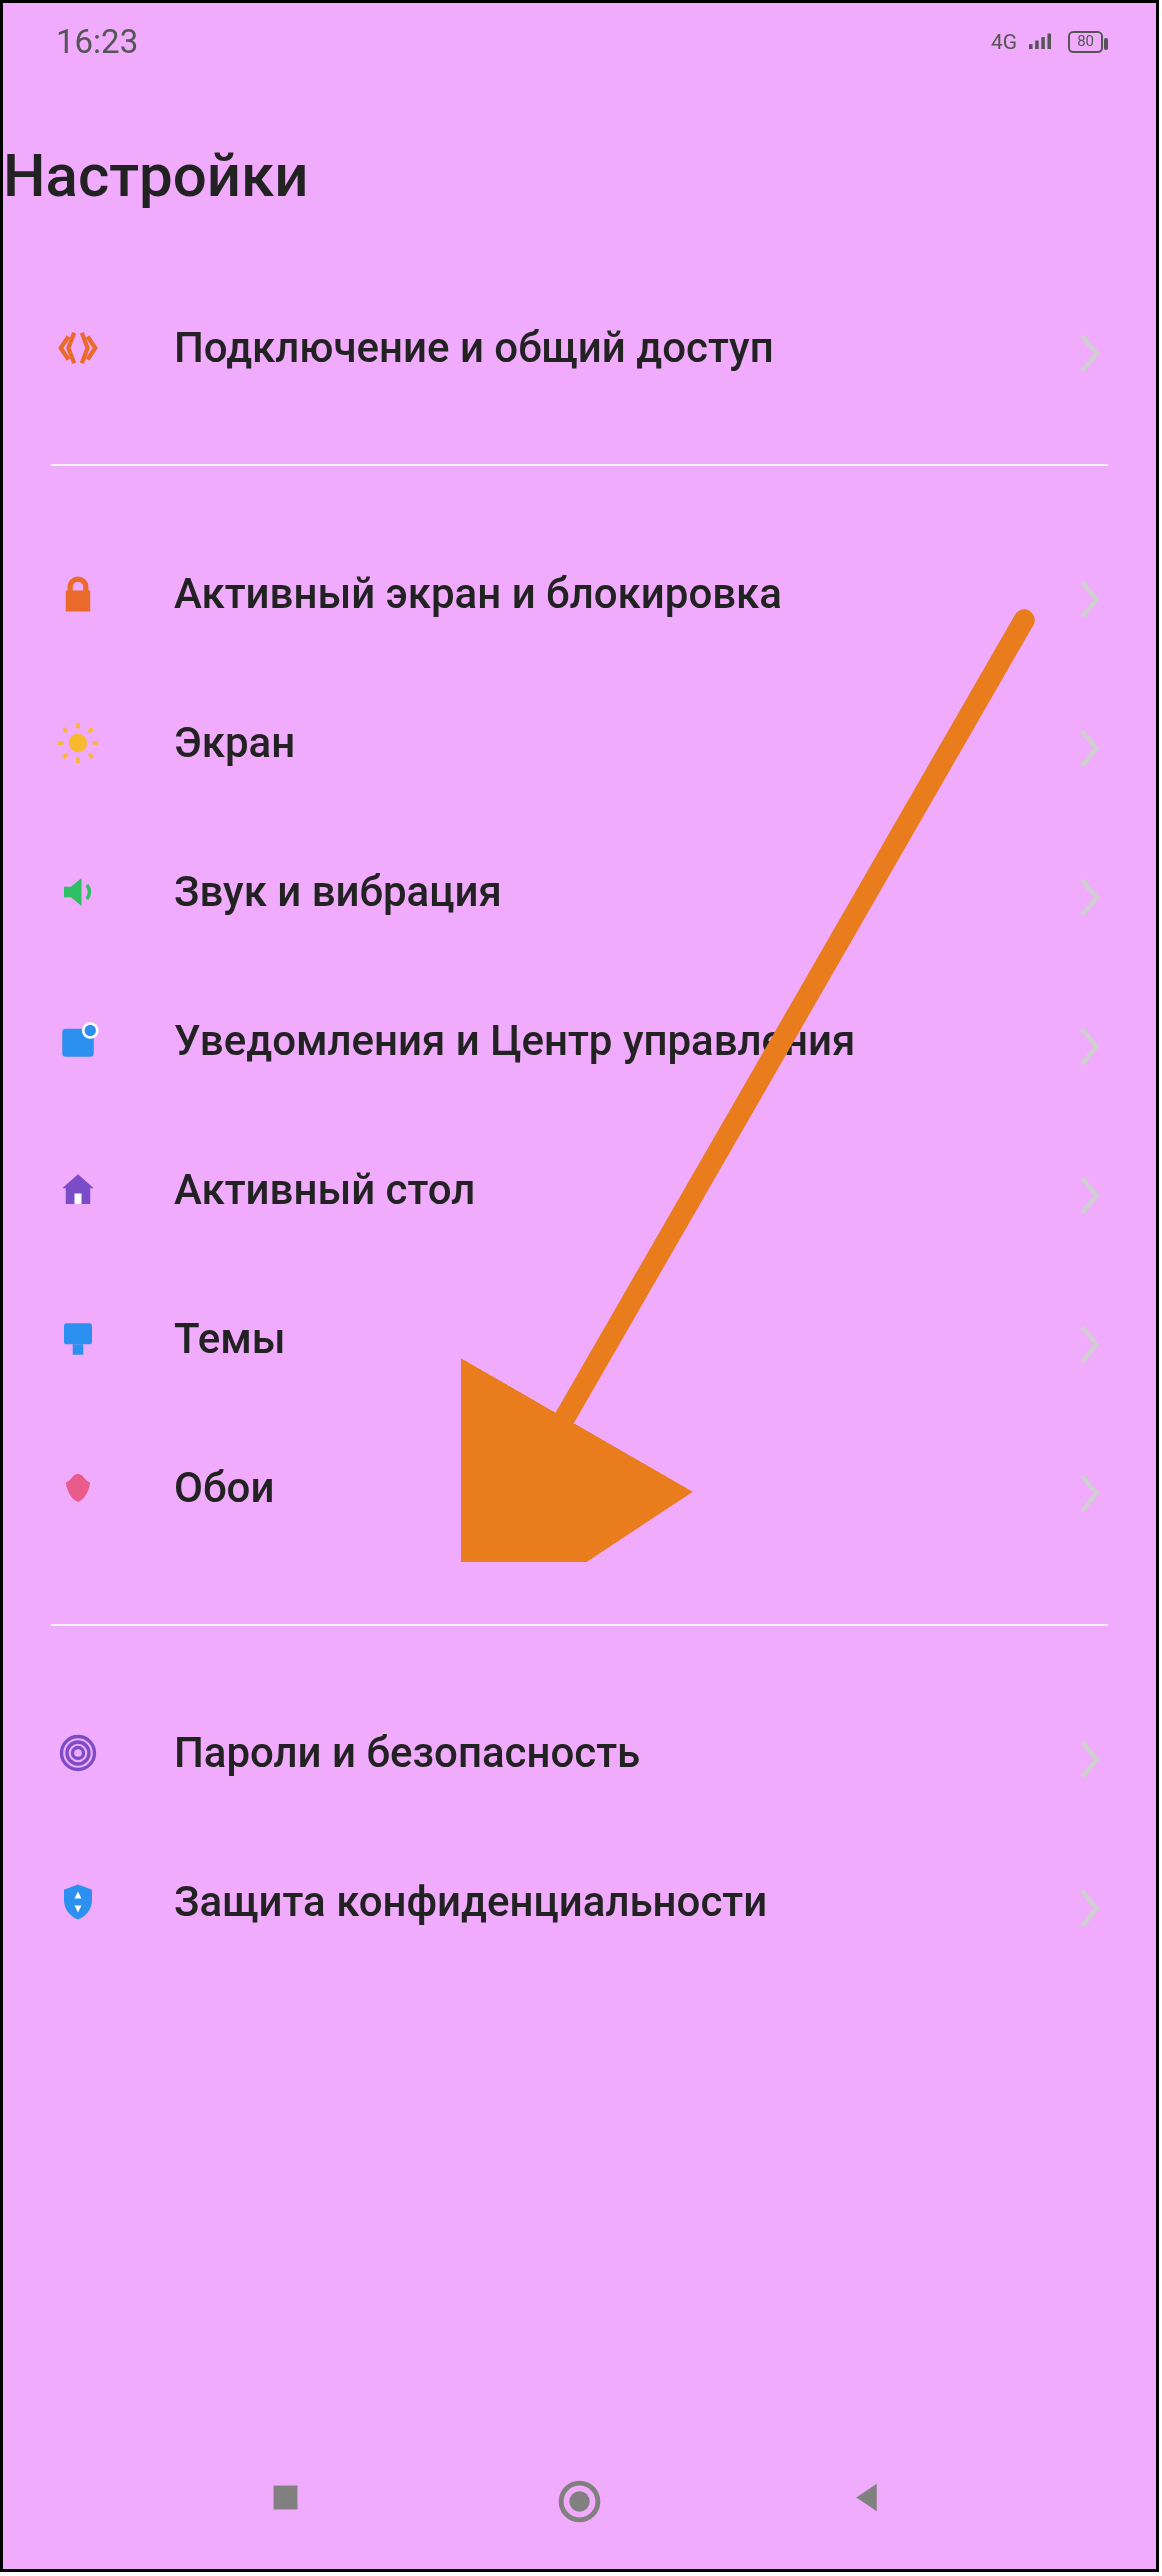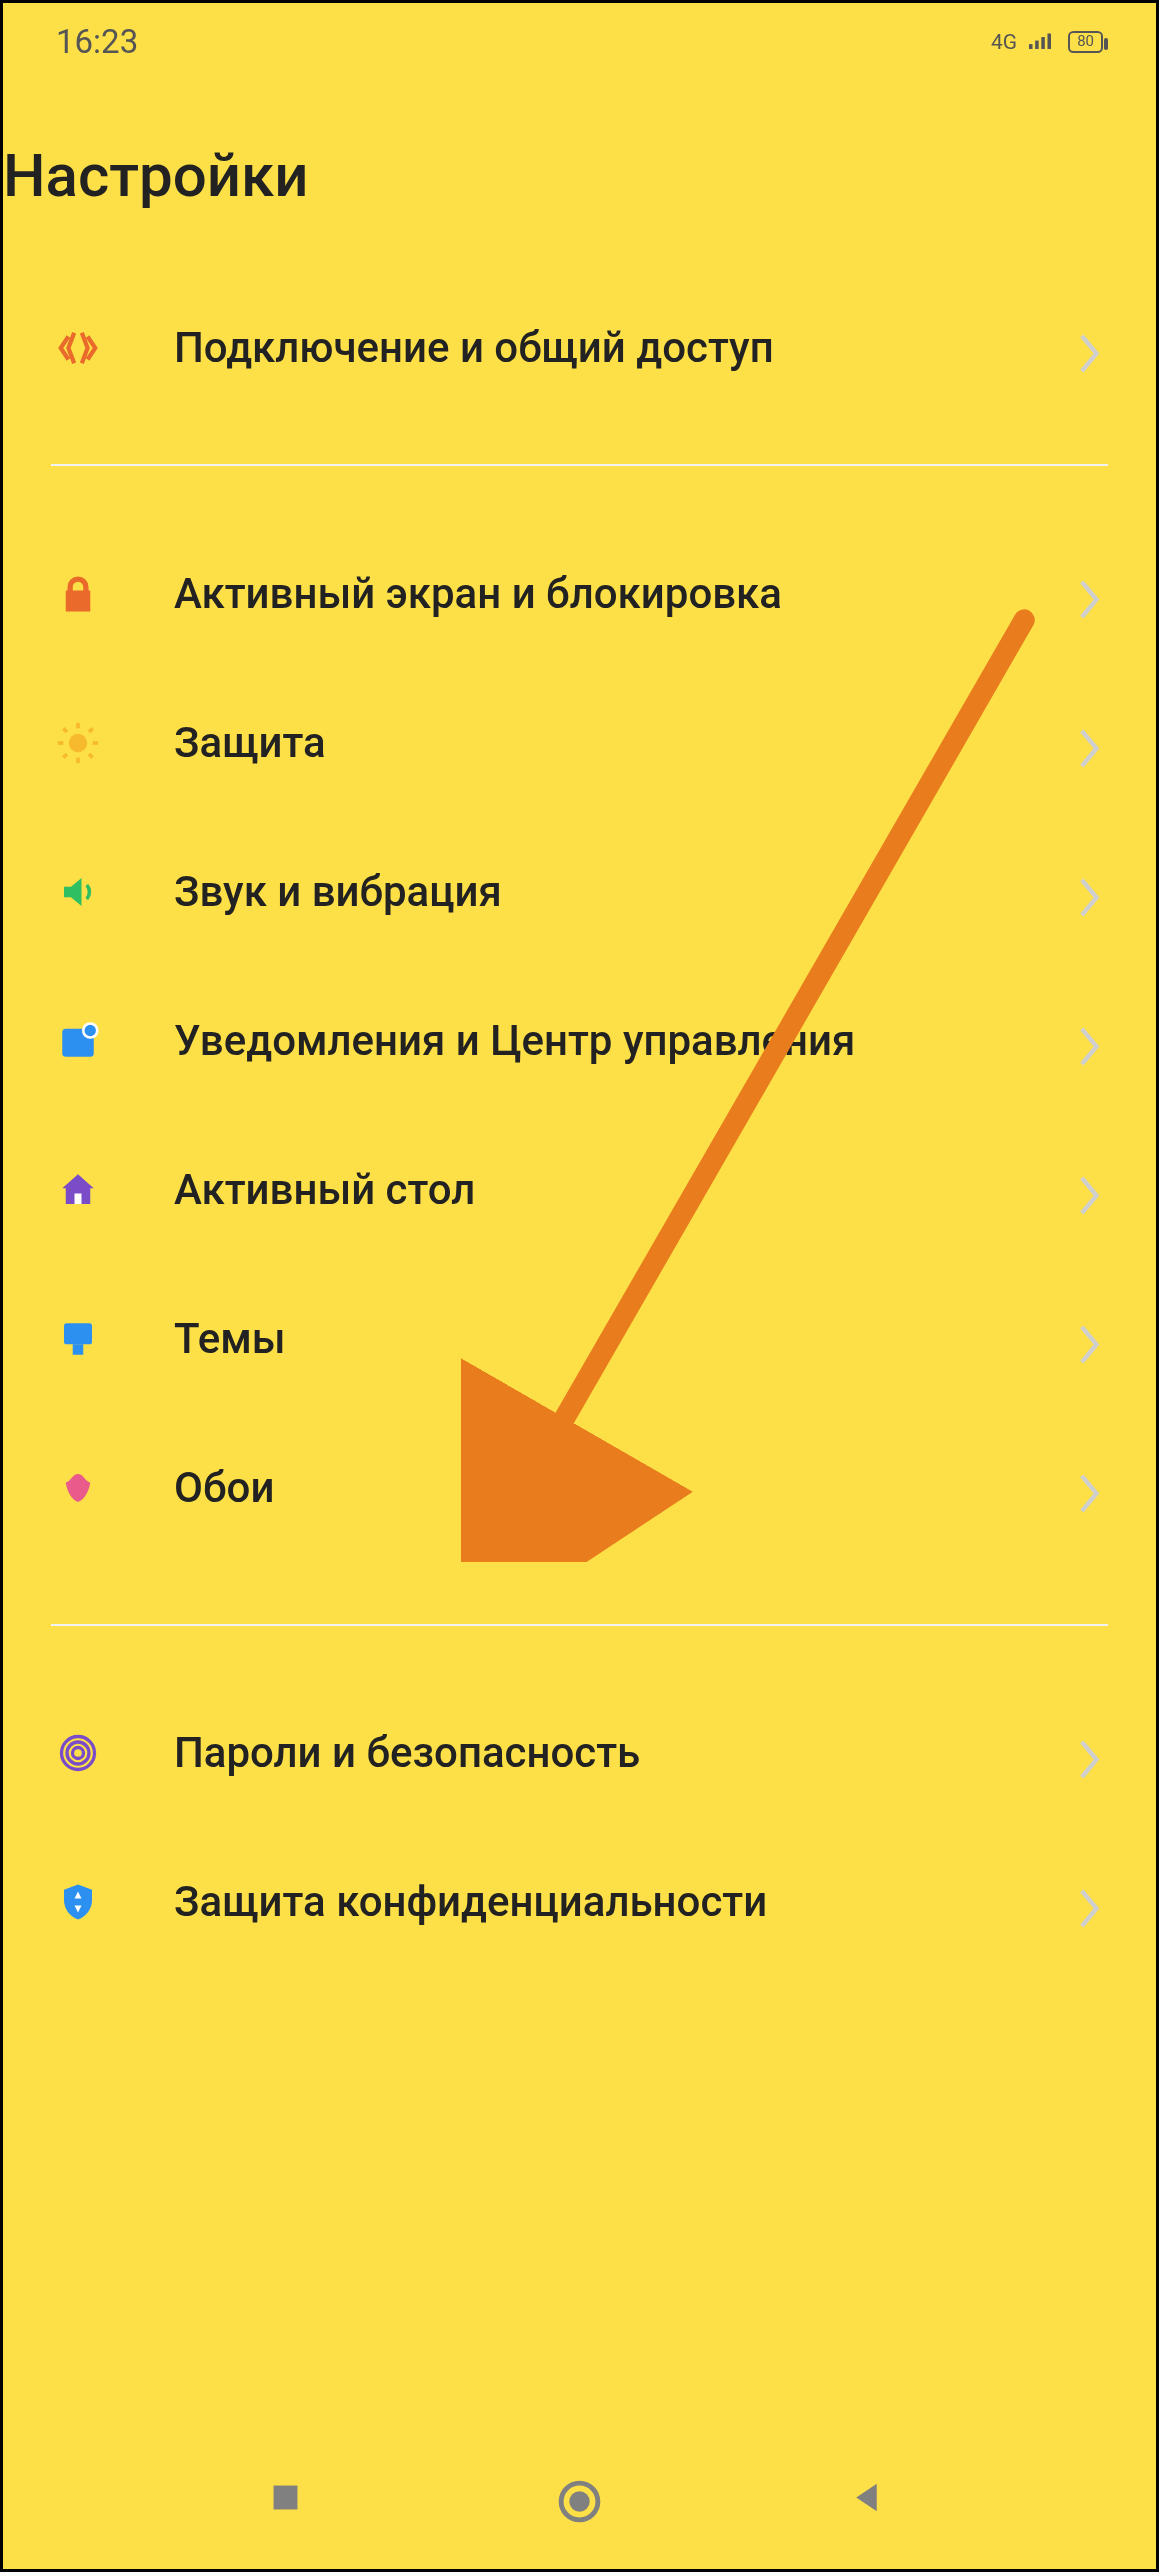--- a/index.html
+++ b/index.html
@@ -1,17 +1,17 @@
 <!DOCTYPE html>
 <html style="font-size:14px"><head>
 <meta charset="utf-8">
 <style>
   html,body{margin:0;padding:0;background:#fff;}
   body{width:1163px;height:2576px;position:relative;font-family:-apple-system,"Segoe UI",Roboto,sans-serif;color:#111;}
-  .phone{position:absolute;left:0;top:0;width:1159px;height:2572px;border:3.5px solid #000;box-sizing:border-box;background:#fde047;}
+  .phone{position:absolute;left:0;top:0;width:1159px;height:2572px;border:3.5px solid #000;box-sizing:border-box;background:#f0abfc;}
   .statusbar{display:flex;justify-content:space-between;align-items:center;padding:19.4px 53px 0 53px;font-size:33px;color:#555;}
   .status-right{display:flex;align-items:center;gap:12.3px;font-size:21px;color:#555;}
   .sig{display:inline-block;}
   .batt{display:inline-flex;align-items:center;border:2.6px solid #555;border-radius:5.3px;padding:1.8px 7px;font-size:15px;line-height:1;position:relative;}
   .batt::after{content:"";position:absolute;right:-7px;top:5.3px;width:4.4px;height:12.3px;background:#555;border-radius:1.8px;}
   h1.title{text-align:left;font-size:60px;font-weight:500;margin:79px 0 62px 0;color:#222;}
   .list{padding:0 48px;}
   .row{display:flex;align-items:flex-end;padding:35px 0;cursor:pointer;}
   .row.tall{padding:48px 0;}
   .icon{width:53px;height:53px;flex:0 0 53px;display:flex;align-items:center;justify-content:center;margin-right:70px;}
@@ -90,21 +90,21 @@
               <line x1="12" y1="20" x2="12" y2="23"></line>
               <line x1="1" y1="12" x2="4" y2="12"></line>
               <line x1="20" y1="12" x2="23" y2="12"></line>
               <line x1="4" y1="4" x2="6" y2="6"></line>
               <line x1="18" y1="18" x2="20" y2="20"></line>
               <line x1="4" y1="20" x2="6" y2="18"></line>
               <line x1="18" y1="6" x2="20" y2="4"></line>
             </g>
           </svg>
       </span>
-      <span class="label">Защита</span>
+      <span class="label">Экран</span>
       <span class="chev">
           <svg width="26.4" height="41" viewBox="0 0 16 28">
             <path d="M3 2l10 12L3 26" fill="none" stroke="#cfcfcf" stroke-width="3"></path>
           </svg>
         </span>
     </div>
 
     <div class="row tall">
       <span class="icon">
         <svg viewBox="0 0 24 24" width="42" height="42">

